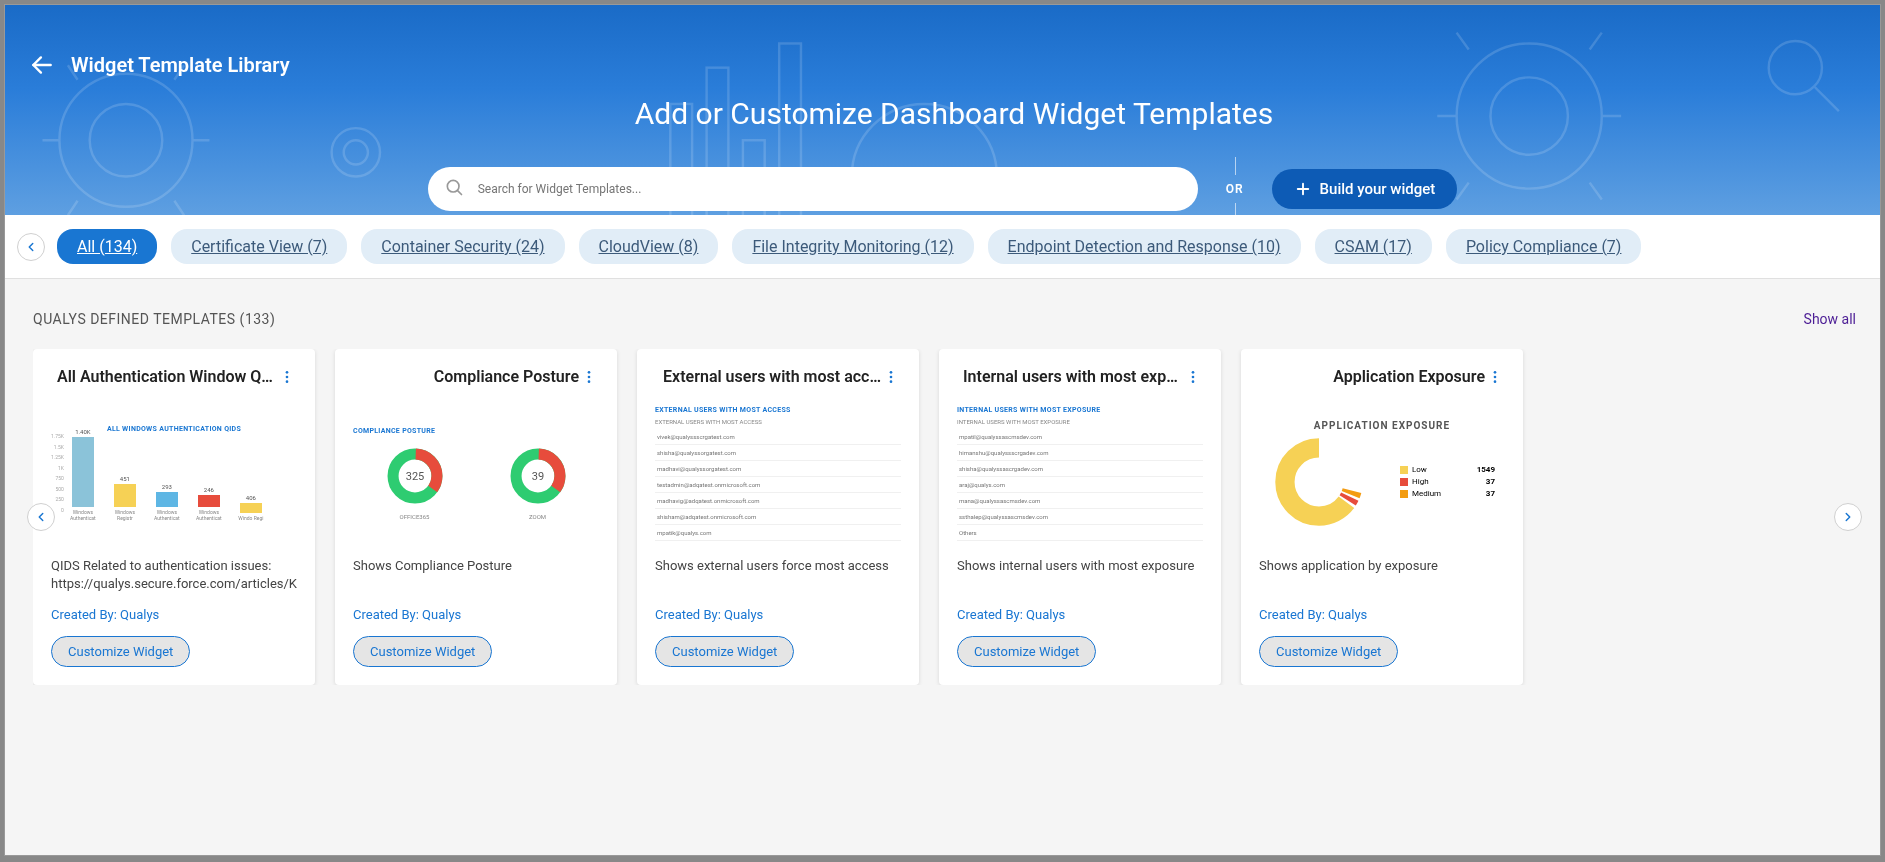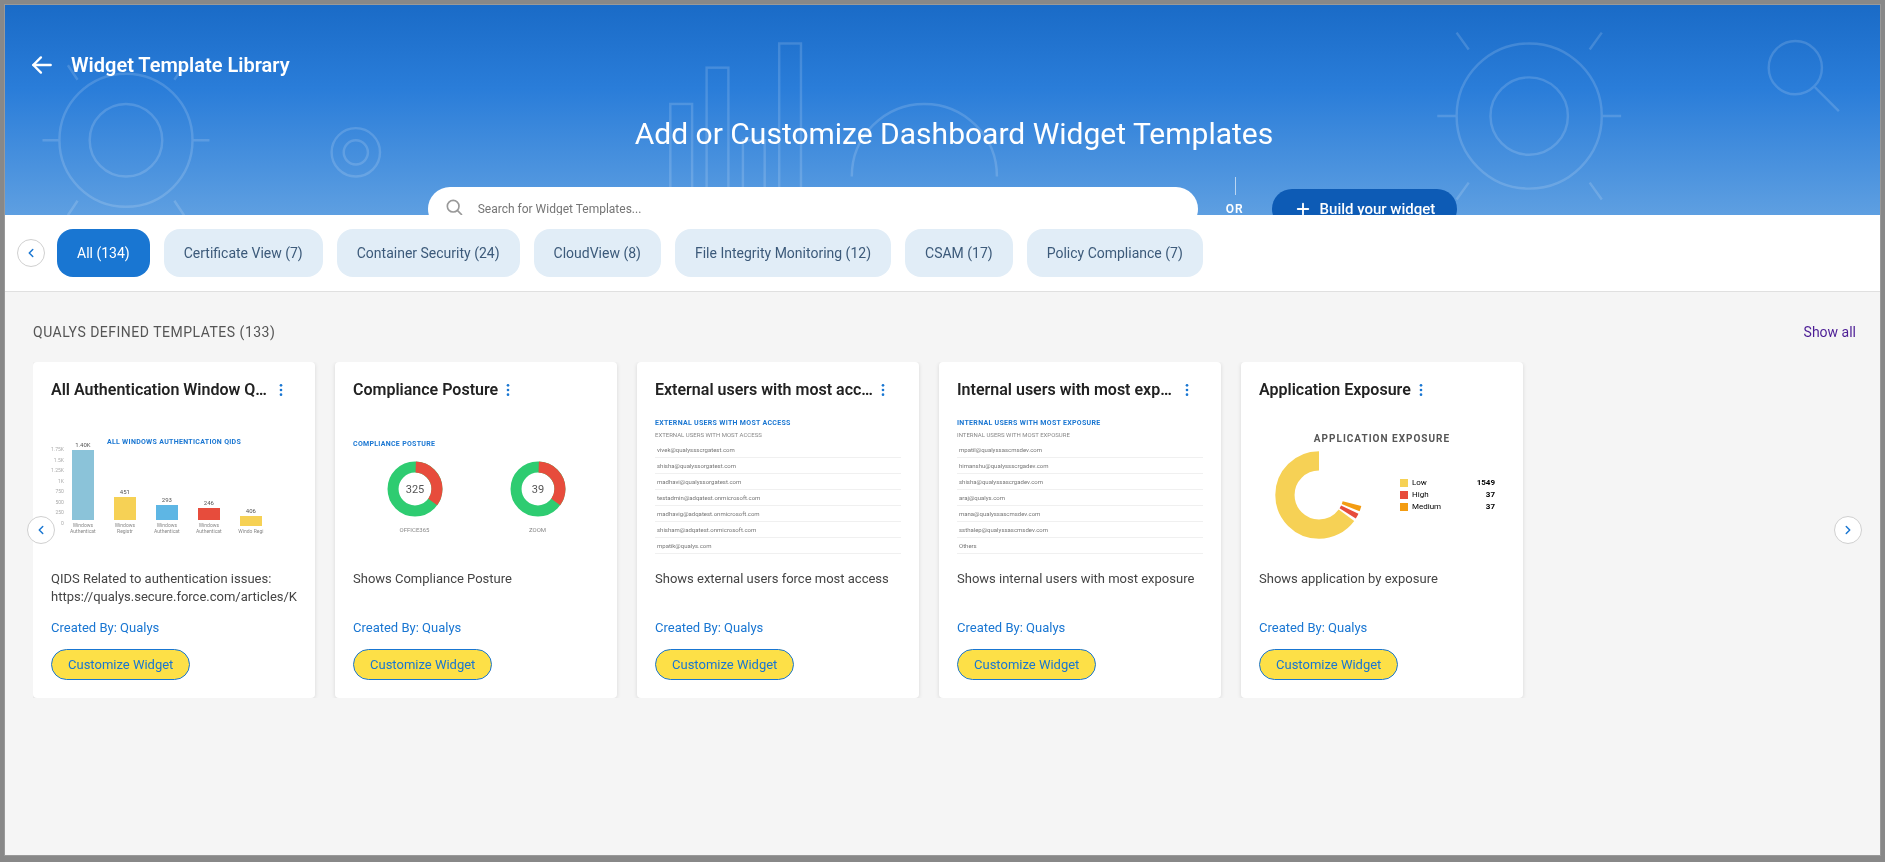--- a/index.html
+++ b/index.html
@@ -6,60 +6,60 @@
 body { background: #888; padding: 4px; }
 .app { background: #f5f5f5; width: 100%; height: 852px; overflow: hidden; position: relative; border: 1px solid #999; }
 
 
 .header { background: linear-gradient(180deg, #1a6bc7 0%, #2a7dd9 40%, #5e9fe1 100%); color: white; padding: 0; height: 210px; position: relative; overflow: hidden; }
 .header-bg { position: absolute; inset: 0; opacity: 0.15; }
 .header-bg svg { width: 100%; height: 100%; }
 .header-top { display: flex; align-items: center; padding: 18px 24px; position: relative; z-index: 2; margin-top: 29px; }
 .back-btn { background: none; border: none; color: white; cursor: pointer; display: flex; align-items: center; margin-right: 16px; }
 .header-label { font-size: 20px; font-weight: 600; }
-.header-title { text-align: center; font-size: 30px; font-weight: 400; margin-top: 20px; position: relative; z-index: 2; padding-left: 23px; }
+.header-title { text-align: center; font-size: 30px; font-weight: 400; margin-top: 0; position: relative; z-index: 2; padding-left: 23px; }
 .search-row { display: flex; align-items: center; justify-content: center; margin-top: 28px; gap: 28px; position: relative; z-index: 2; }
 .search-wrap { position: relative; width: 770px; }
 .search-input { width: 100%; height: 44px; border-radius: 22px; border: none; padding: 0 20px 0 50px; font-size: 12px; outline: none; }
 .search-icon-w { position: absolute; left: 16px; top: 50%; transform: translateY(-50%); color: #888; }
 .or-sep { position: relative; height: 60px; display: flex; align-items: center; }
 .or-sep::before, .or-sep::after { content: ''; position: absolute; left: 50%; width: 1px; height: 18px; background: rgba(255,255,255,0.6); }
 .or-sep::before { top: -2px; }
 .or-sep::after { bottom: -2px; }
 .or-text { font-size: 12px; font-weight: 600; letter-spacing: 1px; }
 .build-btn { background: #0d5bb5; color: white; border: none; border-radius: 20px; height: 40px; padding: 0 22px; font-size: 15px; font-weight: 500; display: flex; align-items: center; gap: 8px; cursor: pointer; }
 .build-btn svg { flex-shrink: 0; }
 
 
 .pills-row { background: white; padding: 14px 0; display: flex; align-items: center; position: relative; border-bottom: 1px solid #e0e0e0; }
 .pills-scroll-btn { width: 28px; height: 28px; border-radius: 50%; background: white; border: 1px solid #d0d0d0; display: flex; align-items: center; justify-content: center; cursor: pointer; margin: 0 12px; flex-shrink: 0; color: #1976d2; position:relative; z-index:2;}
 .pills { display: flex; gap: 14px; overflow: hidden; flex: 1; }
-.pill { background: #e1edf7; color: #3c5a7a; border: none; border-radius: 16px; padding: 16px 20px; font-size: 14px; white-space: nowrap; cursor: pointer; }
+.pill { background: #e1edf7; color: #3c5a7a; border: none; border-radius: 16px; padding: 8px 20px; font-size: 16px; white-space: nowrap; cursor: pointer; text-decoration: underline; }
 .pill.active { background: #1976d2; color: white; }
 
 
 .section { padding: 32px 24px 0 28px; }
 .section-head { display: flex; justify-content: space-between; align-items: center; margin-bottom: 22px; }
 .section-title { font-size: 14px; color: #555; letter-spacing: 0.5px; }
 .show-all { color: #4c1d95; font-size: 14px; text-decoration: none; cursor: pointer; }
 
 
 .cards-wrap { position: relative; }
 .cards-nav { position: absolute; top: 50%; transform: translateY(-50%); width: 28px; height: 28px; border-radius: 50%; background: white; border: 1px solid #d0d0d0; display: flex; align-items: center; justify-content: center; cursor: pointer; color: #1976d2; z-index: 3; }
 .cards-nav.left { left: -6px; }
 .cards-nav.right { right: -6px; }
 .cards { display: flex; gap: 20px; overflow: hidden; }
 .card { background: white; border-radius: 4px; box-shadow: 0 1px 4px rgba(0,0,0,0.12); width: 282px; flex-shrink: 0; padding: 18px; display: flex; flex-direction: column; }
-.card-head { display: flex; justify-content: flex-start; align-items: flex-start; margin-bottom: 12px; }
+.card-head { display: flex; justify-content: flex-end; align-items: flex-start; margin-bottom: 12px; }
 .card-title { font-size: 16px; font-weight: 600; color: #222; white-space: nowrap; overflow: hidden; text-overflow: ellipsis; max-width: 220px; }
 .card-menu { color: #1976d2; cursor: pointer; padding: 2px; }
 .card-preview { height: 140px; margin-bottom: 14px; display:flex; align-items:center; justify-content:center; overflow:hidden; }
 .card-desc { font-size: 13px; color: #444; line-height: 1.4; height: 36px; overflow: hidden; margin-bottom: 14px; }
 .card-creator { font-size: 13px; color: #1976d2; margin-bottom: 14px; }
-.customize-btn { border: 1px solid #1976d2; color: #1976d2; background: #fde047; border-radius: 16px; padding: 7px 16px; font-size: 13px; cursor: pointer; align-self: flex-start; }
+.customize-btn { border: 1px solid #1976d2; color: #1976d2; background: #e5e5e5; border-radius: 16px; padding: 7px 16px; font-size: 13px; cursor: pointer; align-self: flex-start; }
 
 
 .mini-title { font-size: 7px; color: #1976d2; font-weight: 700; letter-spacing: 0.3px; }
 .mini-sub { font-size: 6px; color: #888; }
 .bar-row { display: flex; align-items: flex-end; gap: 12px; height: 80px; margin-top: 8px; }
 .bar-g { display:flex; flex-direction:column; align-items:center; gap:2px;}
 .bar { width: 22px; }
 .bar-lbl { font-size:5px; color:#888; text-align:center; width:30px;}
 .bar-val { font-size:6px; color:#555;}
 .donut-row { display: flex; justify-content: space-around; width:100%; margin-top:12px;}
@@ -137,20 +137,21 @@
       <svg width="14" height="14" viewBox="0 0 24 24" fill="none" stroke="currentColor" stroke-width="2.5" stroke-linecap="round" stroke-linejoin="round">
           <polyline points="15 18 9 12 15 6"></polyline>
         </svg>
     </button>
     <div class="pills" id="pills">
         <button class="pill active">All (134)</button>
         <button class="pill">Certificate View (7)</button>
         <button class="pill">Container Security (24)</button>
         <button class="pill">CloudView (8)</button>
         <button class="pill">File Integrity Monitoring (12)</button>
+        <button class="pill">Endpoint Detection and Response (10)</button>
         <button class="pill">CSAM (17)</button>
         <button class="pill">Policy Compliance (7)</button>
       </div>
   </div>
 
   <div class="section">
     <div class="section-head">
       <div class="section-title">QUALYS DEFINED TEMPLATES (133)</div>
       <a class="show-all">Show all</a>
     </div>

